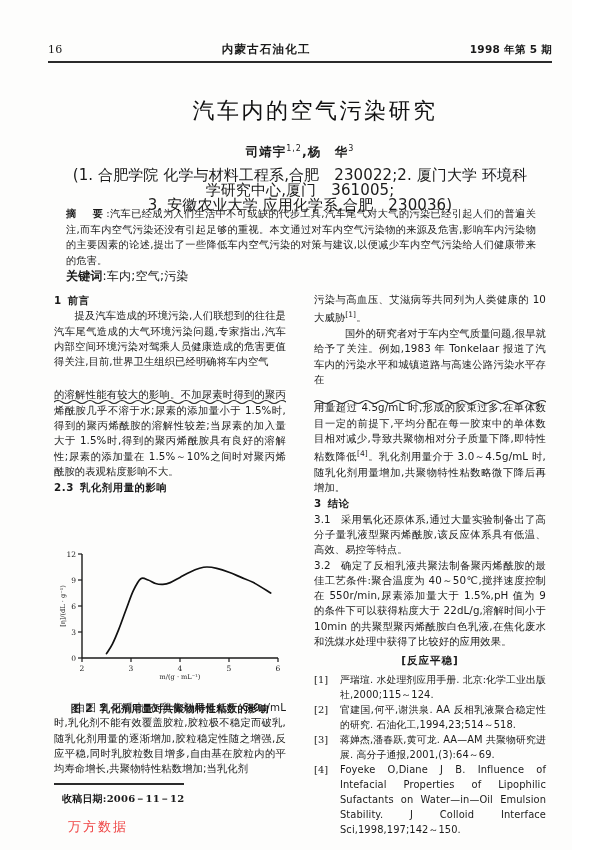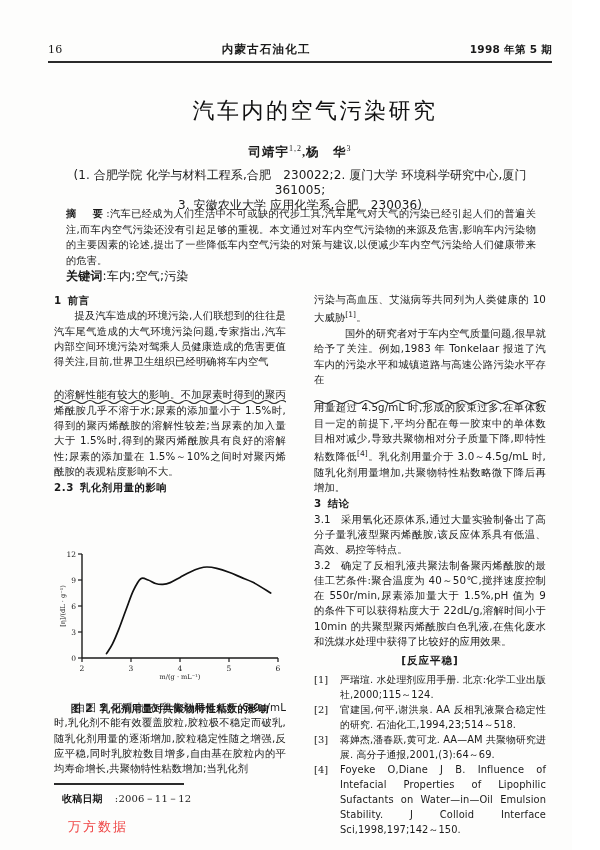--- a/index.html
+++ b/index.html
@@ -72,30 +72,29 @@
   }
   .authors {
     position: absolute;
     left: 0;
     top: 144px;
     width: 600px;
     text-align: center;
     font-size: 12.5px;
     font-weight: bold;
     letter-spacing: 1px;
-    font-family: Liberation Serif, serif;
   }
   .authors sup { font-size: 8px; font-weight: normal; }
   .affil {
     position: absolute;
     left: 70px;
     top: 168px;
     width: 460px;
     text-align: center;
-    font-size: 12px;
+    font-size: 15px;
     line-height: 15px;
     letter-spacing: 0.1px;
   }
   
   .abstract {
     position: absolute;
     left: 66px;
     top: 206px;
     width: 470px;
     font-size: 10.2px;
@@ -187,21 +186,21 @@
     background: #2b2b2b;
   }
   .recv {
     position: absolute;
     left: 62px;
     top: 792px;
     font-size: 10px;
     font-weight: bold;
     letter-spacing: 0.2px;
   }
-  .recv .val { font-weight: normal; font-family: "DejaVu Serif", "Liberation Serif", serif; padding-left: 12px; }
+  .recv .val { font-weight: bold; font-family: "DejaVu Serif", "Liberation Serif", serif; }
   .watermark {
     position: absolute;
     left: 68px;
     top: 818px;
     font-size: 13px;
     color: #ef4444;
     letter-spacing: 2px;
   }
   sup { font-size: 7.5px; vertical-align: super; }
 </style>

